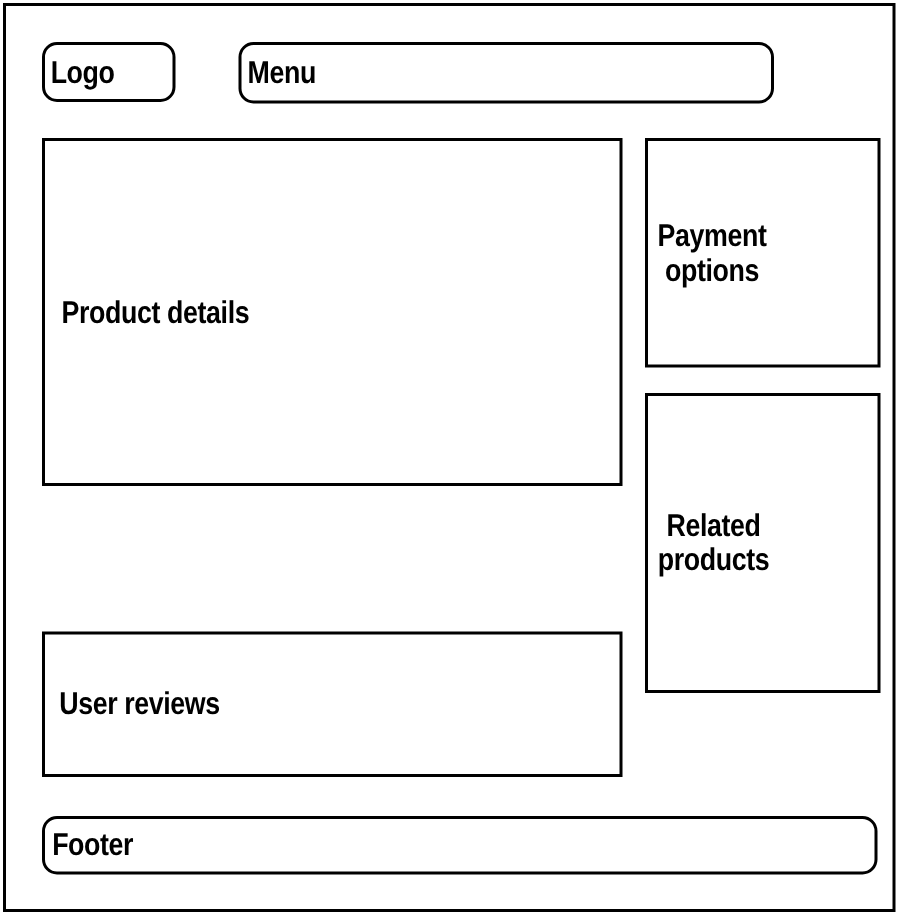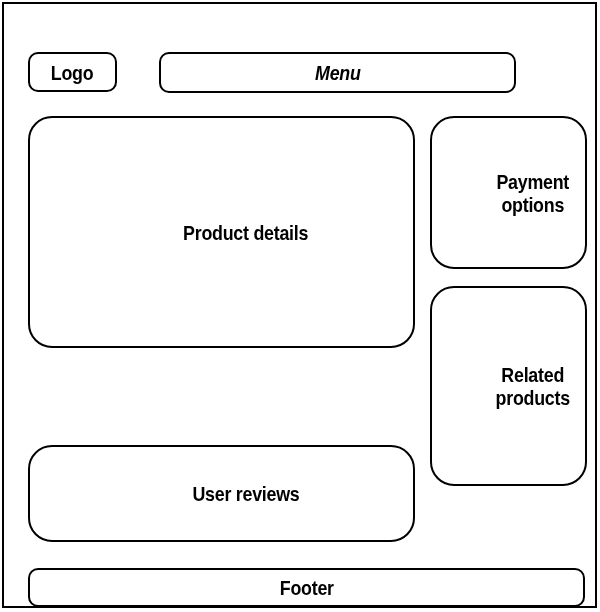--- a/index.html
+++ b/index.html
@@ -31,42 +31,40 @@
     background: #ffffff;
   }
 
   
   .box {
     position: absolute;
     border: 2.5px solid #000000;
     background: #ffffff;
     display: flex;
     align-items: center;
-    justify-content: center;
-    margin-top: 24px;
   }
 
   .label {
     display: inline-block;
     font-weight: 700;
     font-size: 21px;
     line-height: 23px;
     color: #000000;
     text-align: center;
     white-space: pre-line;
     transform: scaleX(0.85);
     transform-origin: center;
     letter-spacing: -0.3px;
   }
 
   .r10 { border-radius: 10px; }
-  .r12 { border-radius: 24px; padding-left: 48px; }
+  .r12 { border-radius: 0; }
 
   .logo-box    { left: 28px;  top: 28px;  width: 89px;  height: 40px; }
-  .menu-box    { left: 159px; top: 28px;  width: 357px; height: 41px; font-style: italic; }
+  .menu-box    { left: 159px; top: 28px;  width: 357px; height: 41px; }
   .product-box { left: 28px;  top: 92px;  width: 387px; height: 232px; }
   .payment-box { left: 430px; top: 92px;  width: 157px; height: 153px; }
   .related-box { left: 430px; top: 262px; width: 157px; height: 200px; }
   .reviews-box { left: 28px;  top: 421px; width: 387px; height: 97px; }
   .footer-box  { left: 28px;  top: 544px; width: 557px; height: 39px; }
 </style>
 </head>
 <body>
 
 <div class="canvas">

